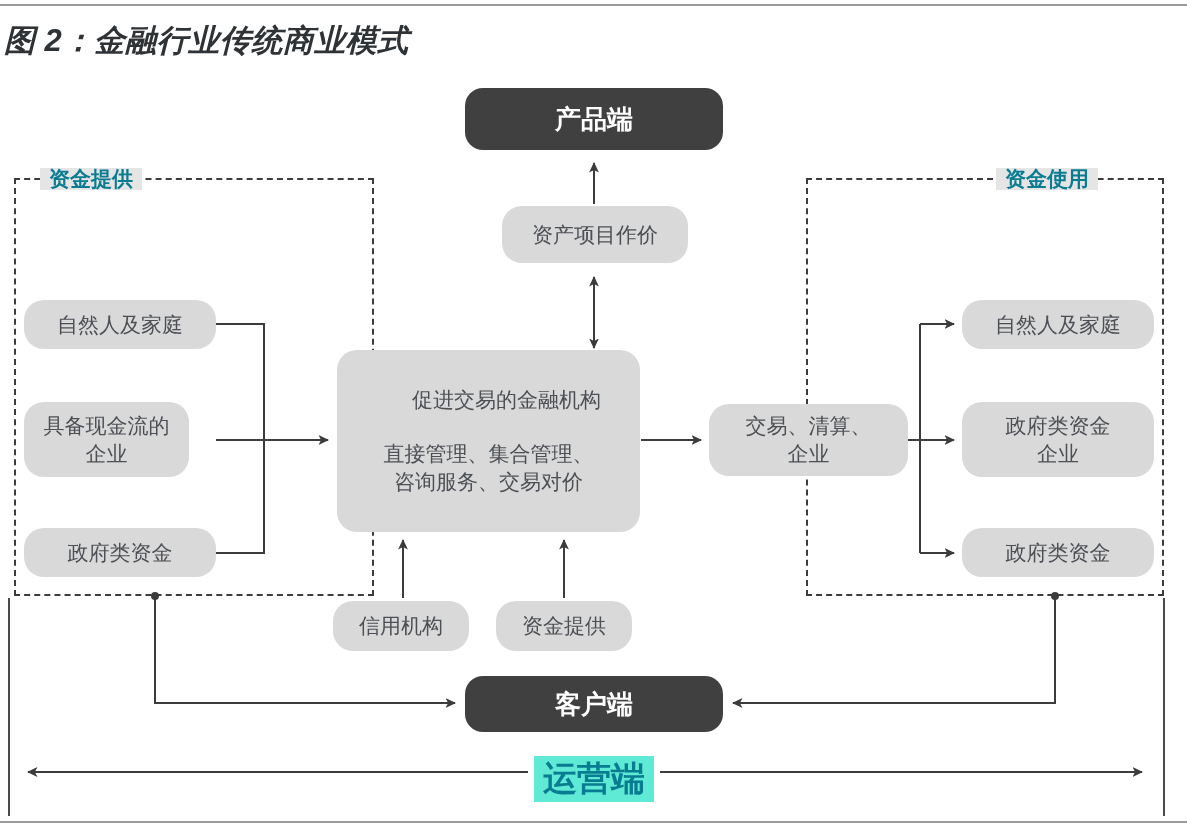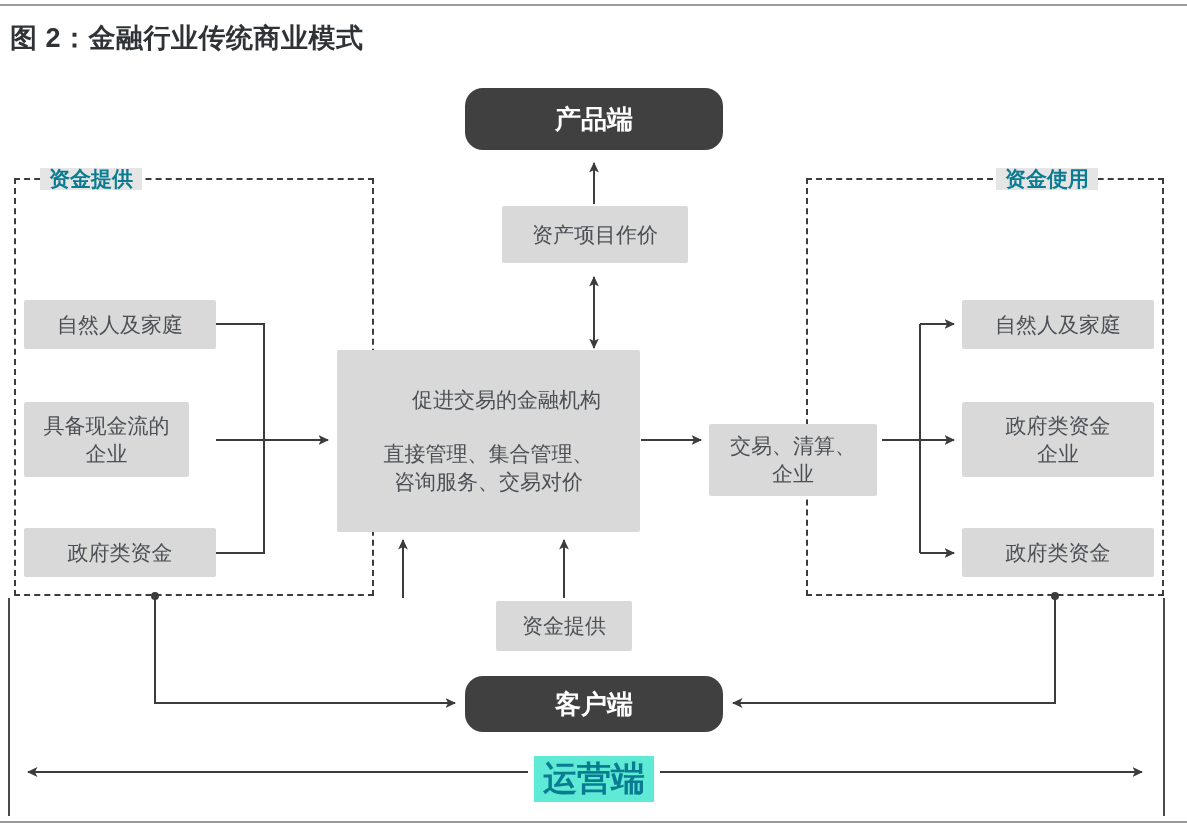--- a/index.html
+++ b/index.html
@@ -26,27 +26,28 @@
     width: 1187px;
     height: 2px;
     background: #9a9a9a;
   }
   .rule.top { top: 4px; }
   .rule.bottom { top: 821px; }
 
   
   #fig-title {
     position: absolute;
-    left: 10px;
+    left: 4px;
     top: 20px;
-    font-size: 27px;
+    font-size: 31px;
     font-weight: bold;
     color: #2f3336;
     letter-spacing: 0.5px;
     white-space: nowrap;
+    font-style: italic;
   }
 
   
   .rail {
     position: absolute;
     width: 2px;
     background: #4a4a4a;
   }
   #rail-left  { left: 8px;    top: 598px; height: 218px; }
   #rail-right { left: 1163px; top: 598px; height: 218px; }
@@ -75,21 +76,21 @@
   #label-use    { left: 996px; top: 168px; }
 
   
   .node {
     position: absolute;
     box-sizing: border-box;
     display: flex;
     align-items: center;
     justify-content: center;
     text-align: center;
-    border-radius: 2px;
+    border-radius: 20px;
     line-height: 1.32;
     white-space: pre-line;
   }
   .node.gray {
     background: #d9d9d9;
     color: #4c5055;
     font-size: 21px;
   }
   .node.teal {
     background: #404040;
@@ -104,21 +105,21 @@
   #node-asset-price  { left: 502px; top: 206px; width: 186px; height: 57px; }
 
   #node-supply-person { left: 24px; top: 300px; width: 192px; height: 49px; }
   #node-supply-corp   { left: 24px; top: 402px; width: 165px; height: 75px; }
   #node-supply-gov    { left: 24px; top: 528px; width: 192px; height: 49px; }
 
   #node-institution  { left: 337px; top: 350px; width: 303px; height: 182px;
                        flex-direction: column; justify-content: center; }
   #node-institution .line1 { margin-bottom: 26px; margin-left: 36px; }
 
-  #node-clearing     { left: 709px; top: 424px; width: 168px; height: 72px; }
+  #node-clearing     { left: 709px; top: 404px; width: 199px; height: 72px; }
 
   #node-use-person   { left: 962px; top: 300px; width: 192px; height: 49px; }
   #node-use-corp     { left: 962px; top: 402px; width: 192px; height: 75px; }
   #node-use-gov      { left: 962px; top: 528px; width: 192px; height: 49px; }
 
   #node-credit       { left: 333px; top: 601px; width: 136px; height: 50px; }
   #node-risk         { left: 496px; top: 601px; width: 136px; height: 50px; }
 
   #node-client       { left: 465px; top: 676px; width: 258px; height: 56px; }
 
@@ -219,19 +220,20 @@
   </div>
 
   <div class="node gray" id="node-clearing">交易、清算、
 企业</div>
 
   <div class="node gray" id="node-use-person">自然人及家庭</div>
   <div class="node gray" id="node-use-corp">政府类资金
 企业</div>
   <div class="node gray" id="node-use-gov">政府类资金</div>
 
+  <div class="node gray" id="node-credit">信用机构</div>
   <div class="node gray" id="node-risk">资金提供</div>
 
   <div class="node teal" id="node-client">客户端</div>
 
   <div id="ops-label">运营端</div>
 
 </div>
 
 </body></html>

